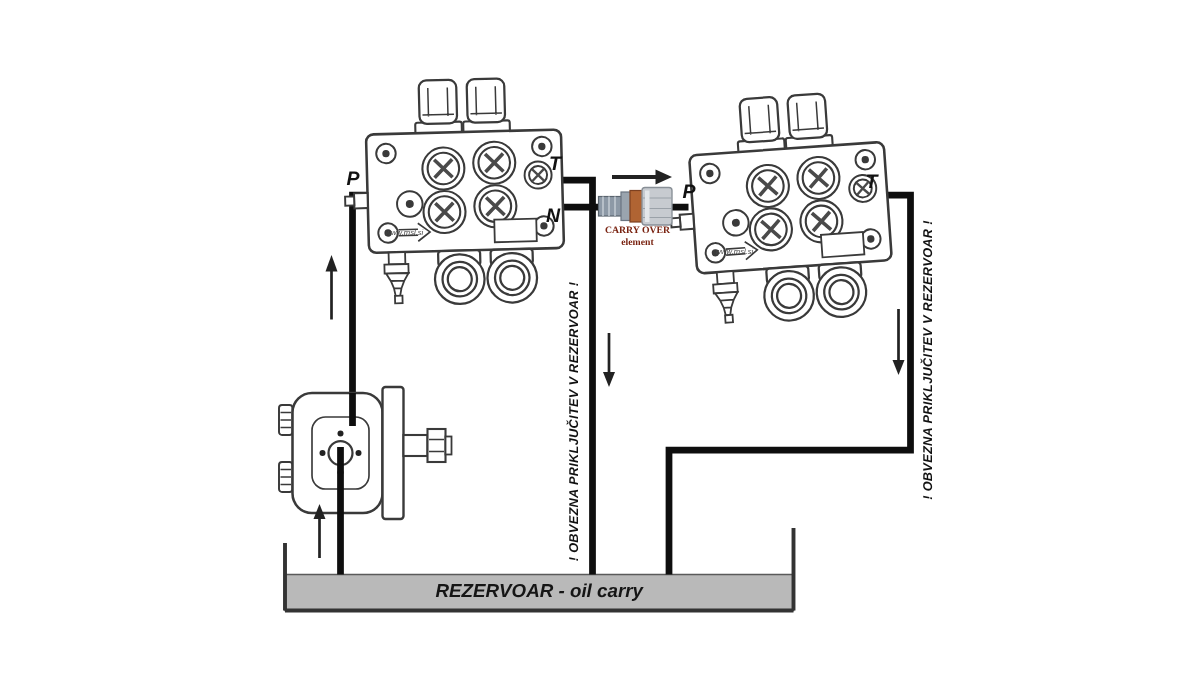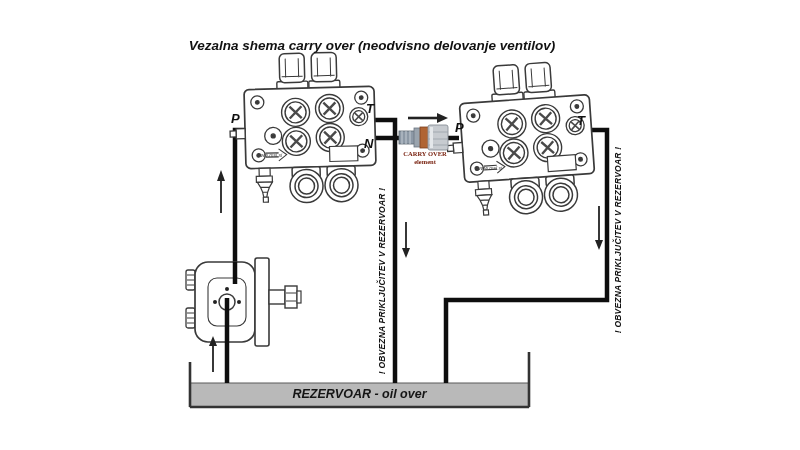--- a/index.html
+++ b/index.html
@@ -178,21 +178,20 @@
       <line x1="599" y1="206" x2="599" y2="241"></line>
           <polygon points="599,250 595,240 603,240" stroke="none"></polygon>
     </g>
     <g>
       <line x1="408" y1="118" x2="439" y2="118" stroke-width="2.6"></line>
           <polygon points="448,118 437,113 437,123" stroke="none"></polygon>
     </g>
   </g>
 </svg>
 
-<div class="txt title">Vezalna shema carry over (neodvisno delovanje ventilov)</div>
 
 <div class="txt portlbl" style="left:231px;top:111px;">P</div>
 <div class="txt portlbl" style="left:366px;top:101px;">T</div>
 <div class="txt portlbl" style="left:364px;top:136px;">N</div>
 <div class="txt portlbl" style="left:455px;top:120px;">P</div>
 <div class="txt portlbl" style="left:577px;top:113px;">T</div>
 
 <div class="weblbl" style="left:257px;top:153px;">www.msl.si</div>
 <div class="weblbl" style="left:477px;top:166px;">www.msl.si</div>
 
@@ -201,15 +200,15 @@
 </div>
 <div class="vwrap" style="left:618px;top:240px;">
   <div class="vtext">! OBVEZNA PRIKLJUČITEV V REZERVOAR !</div>
 </div>
 
 <div class="txt carrycap">
   <div>CARRY OVER</div>
   <div>element</div>
 </div>
 
-<div class="txt tanklbl">REZERVOAR - oil over</div>
+<div class="txt tanklbl">REZERVOAR - oil carry</div>
 
 </div>
 
 </body></html>

